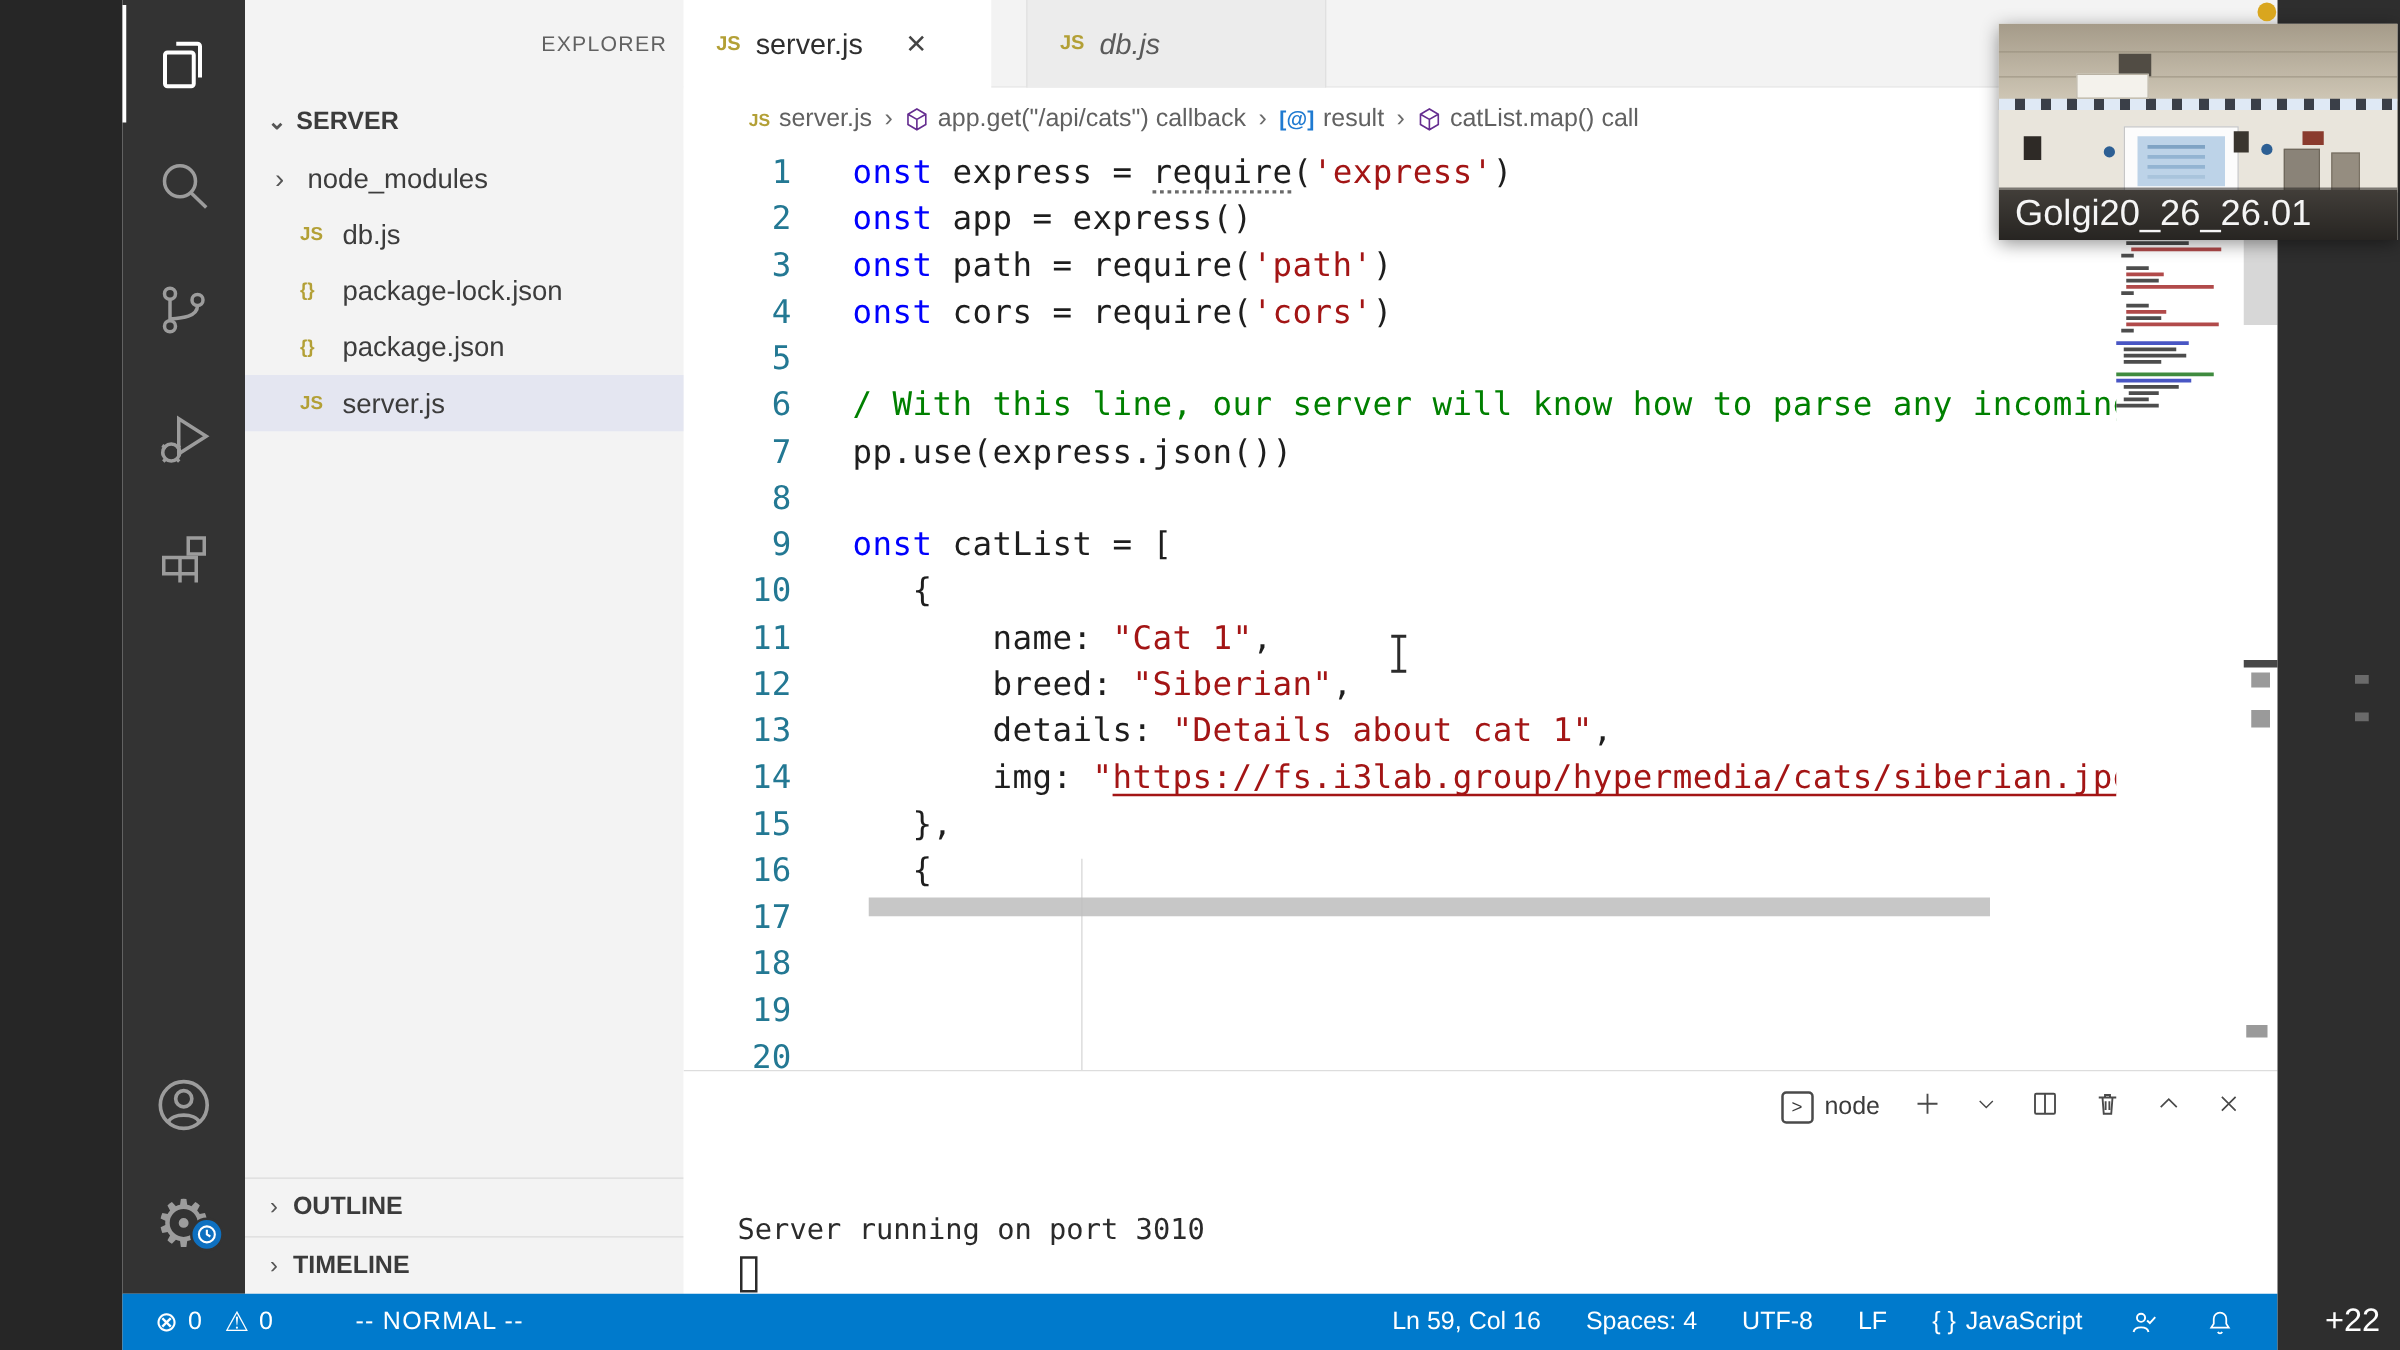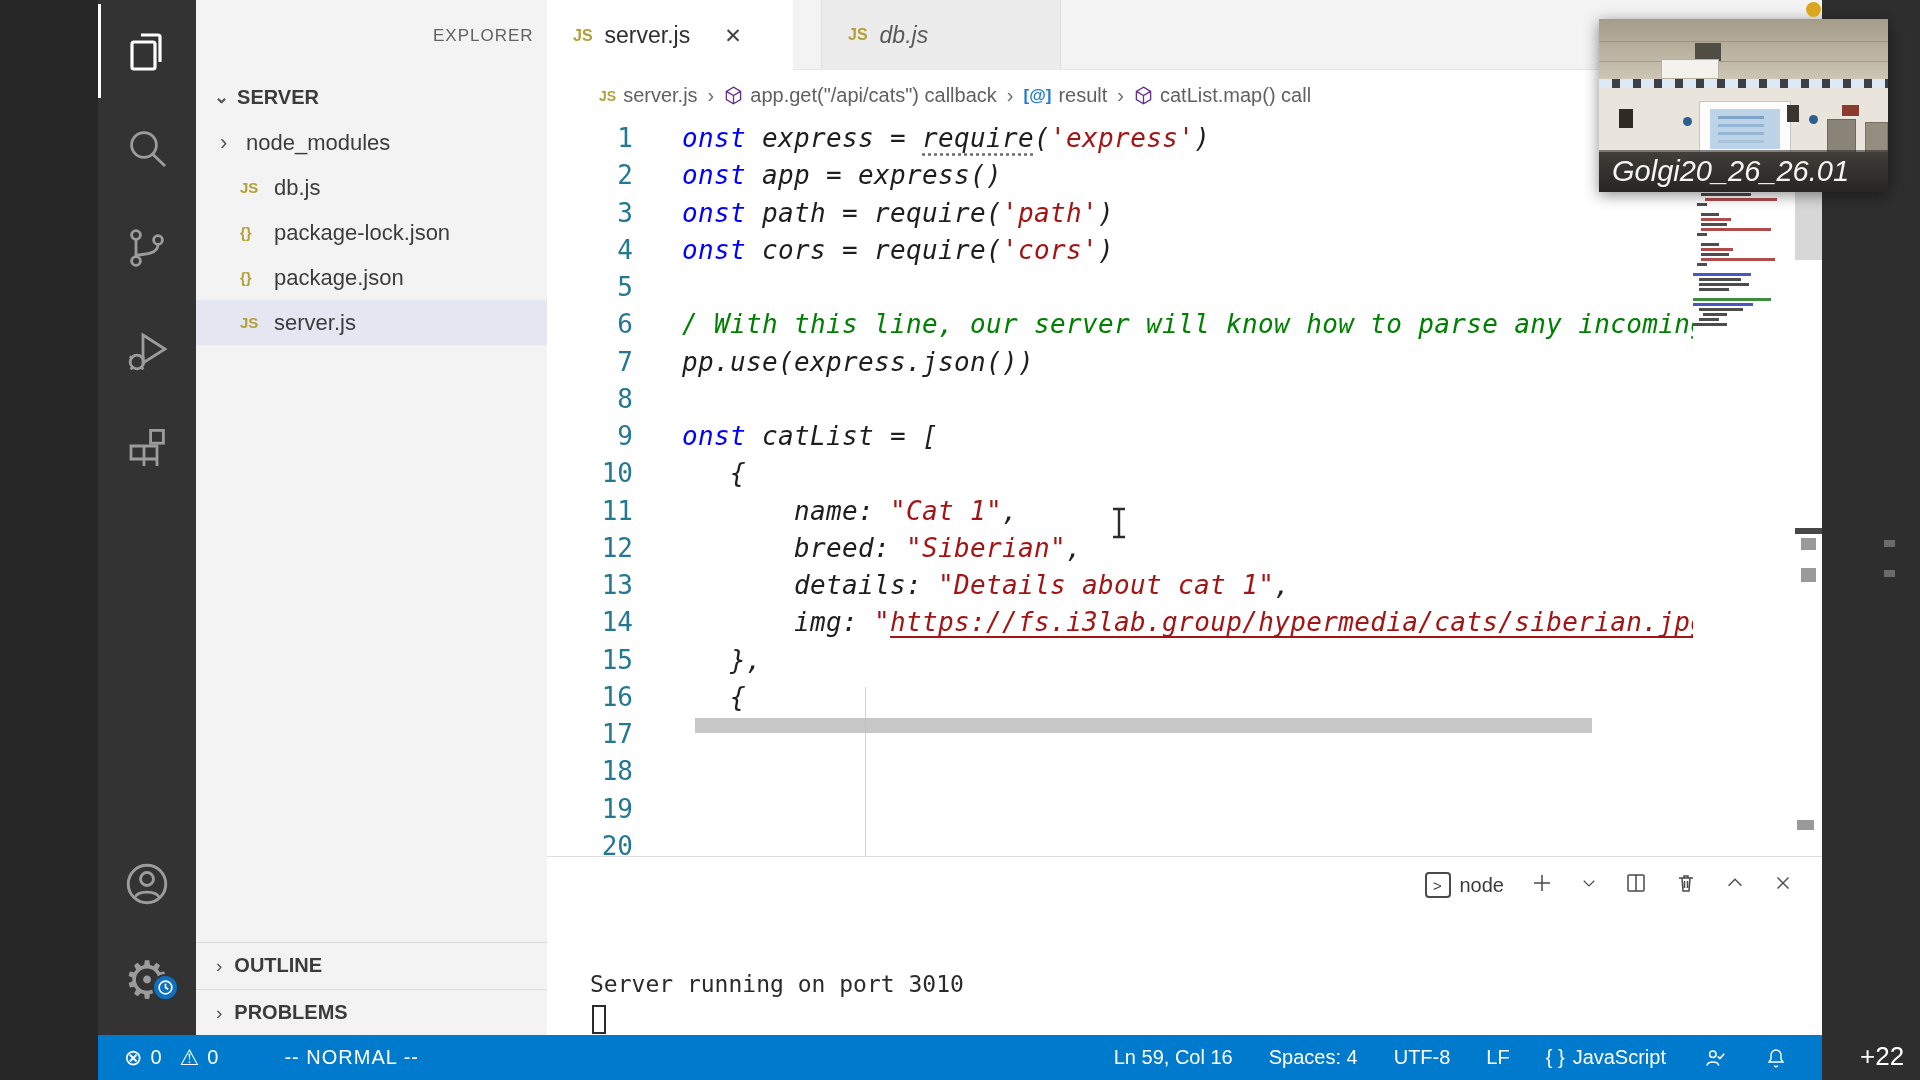--- a/index.html
+++ b/index.html
@@ -47,21 +47,21 @@
 
   .breadcrumb { left:0; top:71px; width:1275px; height:49px; background:#fff; display:flex; align-items:center; padding-left:52px; white-space:nowrap; overflow:hidden; font-size:20px; color:#616161; }
   .bc-sep { margin:0 10px; color:#6b6b6b; }
   .bc-item { display:flex; align-items:center; gap:7px; cursor:pointer; }
   .bc-js { font-weight:bold; font-size:14px; color:#b3a036; }
   .bc-array { color:#1f7ad1; font-weight:bold; font-size:17px; }
 
   
   .gutter { left:0; top:120px; width:86px; text-align:right; font-family:"DejaVu Sans Mono", monospace; font-size:26px; color:#237893; }
   .gutter .ln { height:37.25px; line-height:37.25px; }
-  .code { left:135px; top:120px; width:1011px; height:746px; overflow:hidden; font-family:"DejaVu Sans Mono", monospace; font-size:26px; letter-spacing:0.35px; color:#1e1e1e;font-style:italic; }
+  .code { left:135px; top:120px; width:1011px; height:746px; overflow:hidden; font-family:"DejaVu Sans Mono", monospace; font-size:26px; letter-spacing:0.35px; color:#1e1e1e; }
   .code .cl { height:37.25px; line-height:37.25px; white-space:pre; }
   .kw { color:#0101fd; } .str { color:#a31515; } .com { color:#008000; }
   .num { color:#098658; } .txt { color:#1e1e1e; }
   .link { text-decoration:underline; text-decoration-color:#a31515; text-underline-offset:5px; }
   .dots { text-decoration:underline dotted #6a6a6a; text-underline-offset:6px; }
   .indent-guide { left:183px; top:567px; width:1px; height:271px; background:#d6d6d6; }
   .hscrollbar { left:148px; top:718px; width:897px; height:15px; background:#bdbdbd; opacity:.85; }
 
   
   .minimap { left:1146px; top:193px; width:100px; }
@@ -90,21 +90,21 @@
   .sb-item { display:flex; align-items:center; gap:8px; cursor:pointer; }
   .sb-icon { font-size:22px; }
   .sb-right svg { stroke:#fff; fill:none; stroke-width:1.4; }
 
   
   .right-strip { left:1822px; top:0; width:98px; height:1080px; background:#2e2e2e; }
   .plus-badge { position:absolute; left:38px; top:1041px; color:#fff; font-size:26px; }
   .strip-mark { position:absolute; left:62px; width:11px; height:7px; background:#6a6a6a; }
 
   
-  .video { left:1599px; top:19px; width:289px; height:173px; background:#ded9cf; overflow:hidden; box-shadow:0 3px 14px rgba(0,0,0,.45); z-index:60; cursor:pointer;font-style:italic; }
+  .video { left:1599px; top:19px; width:319px; height:173px; background:#ded9cf; overflow:hidden; box-shadow:0 3px 14px rgba(0,0,0,.45); z-index:60; cursor:pointer; }
   .v-ceiling { position:absolute; left:0; top:0; width:100%; height:62px; background:linear-gradient(#a59b89,#cfc7b6); }
   .v-ceilline { position:absolute; left:0; width:100%; height:1px; background:#8f8575; opacity:.6; }
   .v-led { position:absolute; left:0; top:60px; width:100%; height:9px; background:repeating-linear-gradient(90deg,#dfe9f5 0 13px,#3a3f48 13px 21px); }
   .v-wall { position:absolute; left:0; top:69px; width:100%; height:66px; background:#e9e5dc; }
   .v-projarm { position:absolute; left:96px; top:24px; width:26px; height:18px; background:#514c44; }
   .v-proj { position:absolute; left:62px; top:40px; width:58px; height:20px; background:#f4f2ec; border:1px solid #b9b2a3; }
   .v-screen { position:absolute; left:100px; top:82px; width:92px; height:56px; background:#fcfcfc; border:1px solid #c6c6c6; }
   .v-slide { position:absolute; left:10px; top:7px; width:70px; height:40px; background:#bdd3e8; }
   .v-slide::after { content:""; position:absolute; left:8px; top:7px; width:46px; height:3px; background:#7fa3c4; box-shadow:0 8px 0 #93b4d2, 0 16px 0 #93b4d2, 0 24px 0 #a9c4dc; }
   .v-speaker1 { position:absolute; left:20px; top:90px; width:14px; height:19px; background:#2e2a26; }
@@ -211,21 +211,21 @@
           <span class="tree-ico js">JS</span>
           <span class="tree-label">server.js</span>
         </div>
       </div>
     <div class="abs sb-foot" style="top:942px;">
       <span class="chev">›</span>
       <span>OUTLINE</span>
     </div>
     <div class="abs sb-foot" style="top:989px; height:46px;">
       <span class="chev">›</span>
-      <span>PROBLEMS</span>
+      <span>TIMELINE</span>
     </div>
   </div>
 
   <div class="abs editor-area">
     <div class="abs tabbar">
       <div class="tab active">
         <span class="js-badge">JS</span>
         <span class="tab-label">server.js</span>
         <span class="close">✕</span>
       </div>

